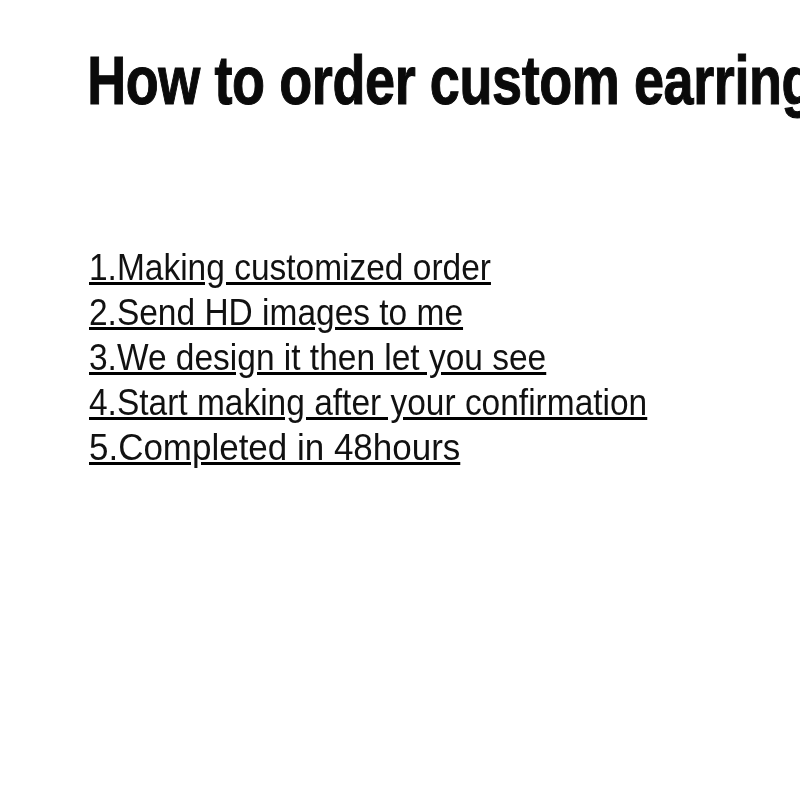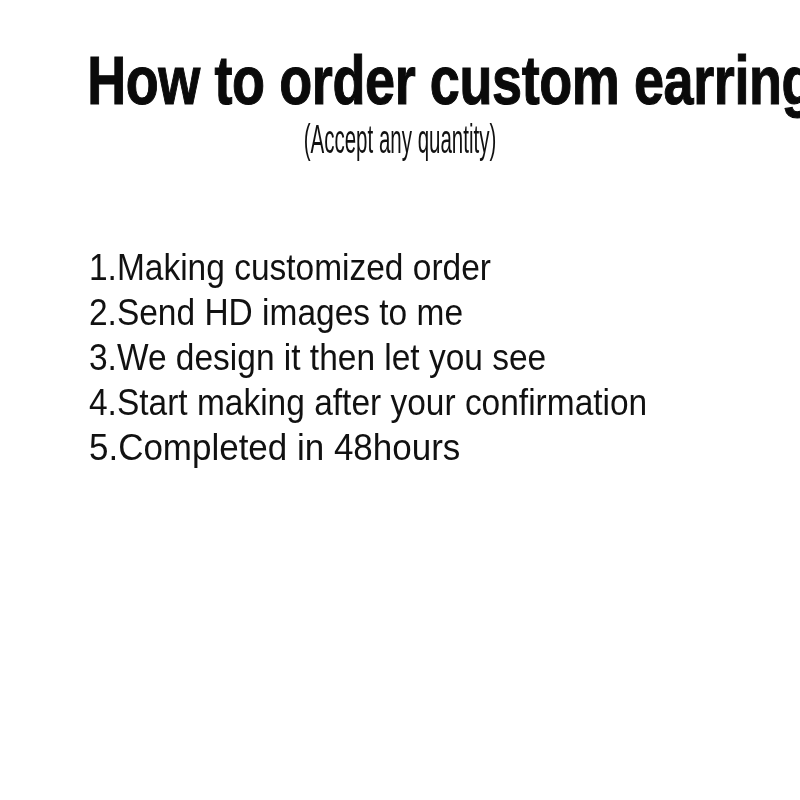--- a/index.html
+++ b/index.html
@@ -64,20 +64,21 @@
   }
 
   
   .steps {
     position: absolute;
     left: 89px;
     top: 245px;
     margin: 0;
     padding: 0;
     list-style: none;
+    text-decoration: underline;
   }
   .step-item {
     font-family: "Liberation Sans", "DejaVu Sans", sans-serif;
     font-weight: 400;
     font-size: 36px;
     line-height: 45px;
     color: #111111;
     white-space: nowrap;
     transform: scaleX(0.93);
     transform-origin: left center;
@@ -101,23 +102,20 @@
 </style>
 </head>
 <body style="background: rgb(255, 255, 255);">
 
 <div class="page" style="background: rgb(255, 255, 255);">
 
   <div class="title-block">
     <span class="main-title" style="color: rgb(10, 10, 10); -webkit-text-stroke: 1.1px rgb(10, 10, 10); transform: scaleX(0.782); transform-origin: center center;">How to order custom earrings</span>
   </div>
 
-  <div class="subtitle-block">
-    <span class="subtitle" style="color: rgb(17, 17, 17); transform: scaleX(0.5125); transform-origin: center center;">(Accept any quantity)</span>
-  </div>
 
   <ul class="steps">
     <li class="step-item" style="color: rgb(17, 17, 17); transform: scaleX(0.93); transform-origin: left center;">1.Making customized order</li>
     <li class="step-item" style="color: rgb(17, 17, 17); transform: scaleX(0.93); transform-origin: left center;">2.Send HD images to me</li>
     <li class="step-item" style="color: rgb(17, 17, 17); transform: scaleX(0.93); transform-origin: left center;">3.We design it then let you see</li>
     <li class="step-item" style="color: rgb(17, 17, 17); transform: scaleX(0.93); transform-origin: left center;">4.Start making after your confirmation</li>
     <li class="step-item" style="color: rgb(17, 17, 17); transform: scaleX(0.9713); transform-origin: left center;">5.Completed in 48hours</li>
   </ul>
 
 

